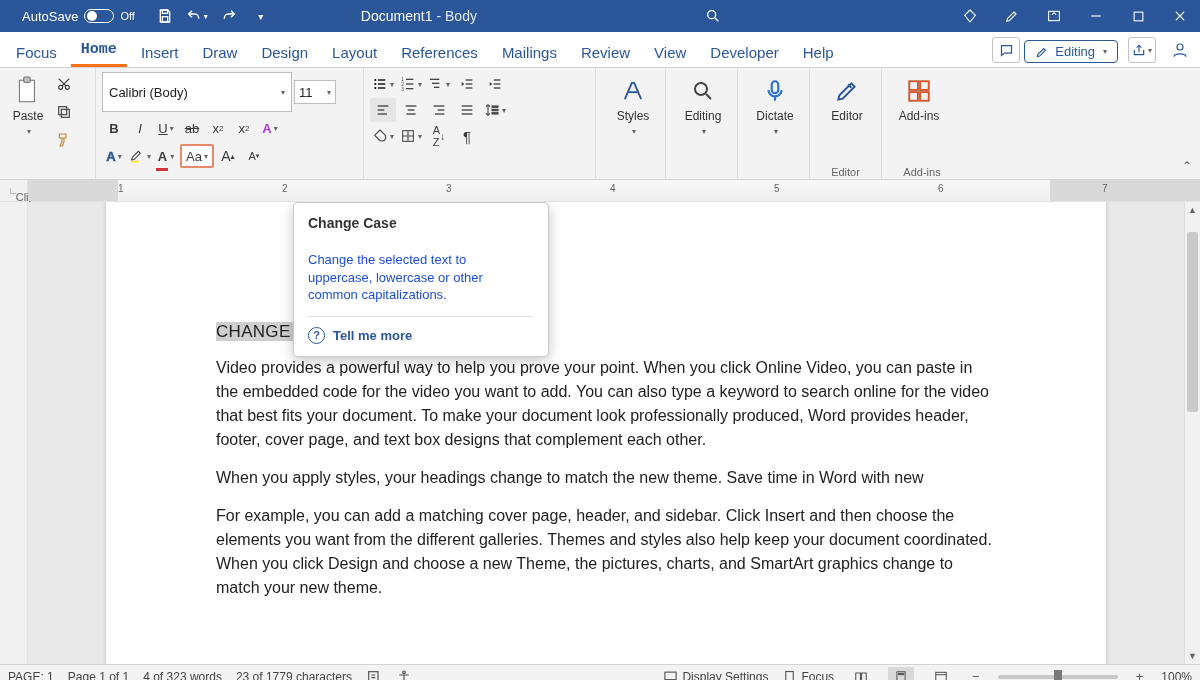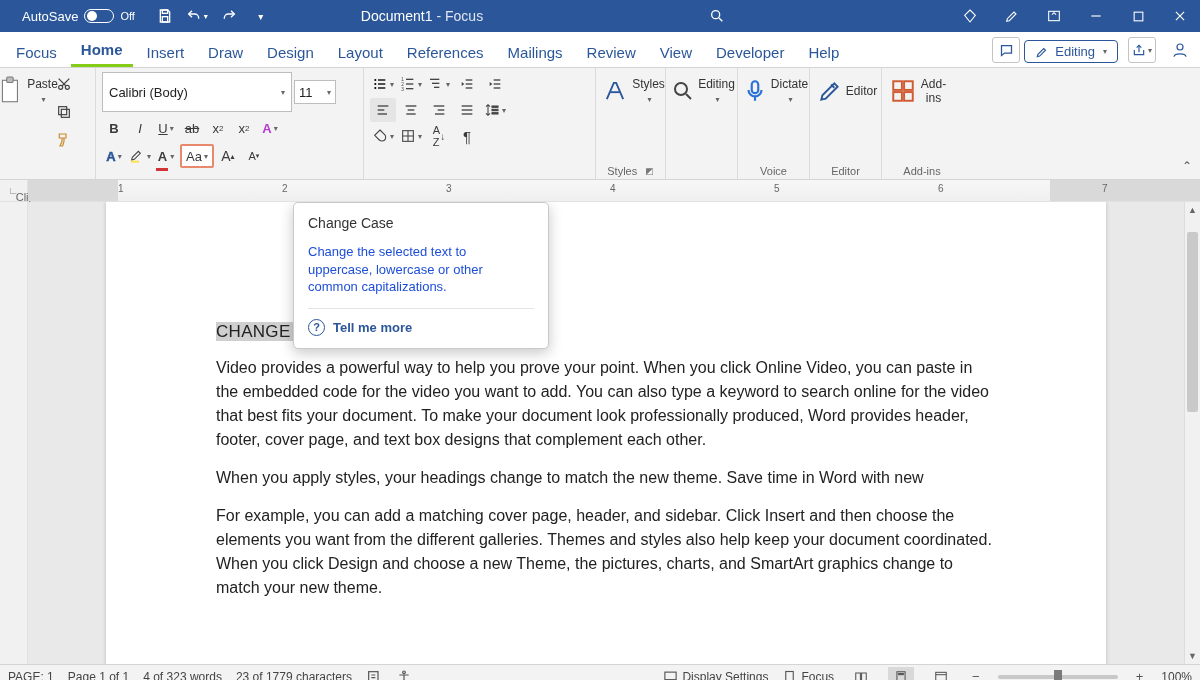--- a/index.html
+++ b/index.html
@@ -16,38 +16,38 @@
   .title-center{ flex:0 0 auto; margin-left:80px; font-size:14px; display:flex; gap:4px;}
   .title-center .dim{ opacity:.85;}
   .title-search{ flex:1; display:flex; justify-content:center;}
   .title-search .mag{ width:28px; height:28px; display:flex; align-items:center; justify-content:center;}
   .win-btns{ display:flex; gap:2px; margin-left:auto;}
   .win-btn{ width:40px; height:32px; display:flex; align-items:center; justify-content:center; color:#fff;}
 
   
   .tabs { background:#fff; border-bottom:1px solid #d4d4d4; height:36px; display:flex; align-items:flex-end; padding:0 6px; gap:4px;}
   .tab { padding:6px 10px 6px; font-size:15px; color:#2b579a; cursor:pointer;}
-  .tab.active{ color:#2b579a; border-bottom:3px solid #84cc16; font-weight:600;}
+  .tab.active{ color:#2b579a; border-bottom:3px solid #f97316; font-weight:600;font-family:Liberation Mono, monospace;}
   .tab.file{ color:#2b579a;}
   .tabs .spacer{ flex:1;}
   .mode-pill{ border:1px solid #2b579a; border-radius:4px; padding:3px 10px; color:#2b579a; display:flex; align-items:center; gap:6px; margin-bottom:4px;}
   .small-box{ width:28px; height:26px; border:1px solid #c4c4c4; border-radius:3px; display:flex; align-items:center; justify-content:center; color:#2b579a; margin-bottom:4px; margin-left:6px;}
 
   
   .ribbon { background:#f3f3f3; border-bottom:1px solid #d4d4d4; height:112px; display:flex; position:relative;}
   .group { border-right:1px solid #dcdcdc; padding:4px 6px 2px; display:flex; flex-direction:column; justify-content:space-between; }
   .group-label{ text-align:center; font-size:11px; color:#666; display:flex; justify-content:center; align-items:center; gap:4px;margin-top:39px;}
   .group-label .launcher{ font-size:9px; color:#777; margin-left:4px;}
   .row{ display:flex; align-items:center; gap:2px;}
   .ctl{ min-width:24px; height:24px; display:flex; align-items:center; justify-content:center; cursor:pointer; border:1px solid transparent; border-radius:2px; color:#3b3b3b;}
   .ctl svg{ width:16px;height:16px;}
   .ctl.highlight{ border:2px solid #e8896b; background:#fff; padding:0 4px;}
   .fontname{ width:190px; height:40px; border:1px solid #bdbdbd; background:#fff; display:flex; align-items:center; padding:0 6px; justify-content:space-between; font-size:13px;}
   .fontsize{ width:42px; height:24px; border:1px solid #bdbdbd; background:#fff; display:flex; align-items:center; padding:0 4px; justify-content:space-between; font-size:13px;}
-  .big-btn{ width:62px; display:flex; flex-direction:row; align-items:center; justify-content:center; gap:3px; padding:4px 2px; cursor:pointer;}
+  .big-btn{ width:62px; display:flex; flex-direction:column; align-items:center; justify-content:center; gap:3px; padding:4px 2px; cursor:pointer;}
   .big-btn .bi{ width:30px; height:30px; display:flex; align-items:center; justify-content:center;}
   .big-btn .bl{ font-size:12px; color:#333; text-align:center;}
   .dd-caret{ font-size:8px; color:#666; margin-left:2px;}
   .collapse-caret{ position:absolute; right:8px; bottom:6px; color:#5a5a5a; font-size:12px; cursor:pointer;}
 
   
   .pgrid{ display:grid; grid-template-columns:repeat(6,26px); grid-auto-rows:24px; gap:2px;}
   .pgrid .ctl{ min-width:26px;}
 
   
@@ -63,21 +63,21 @@
   .page{ width:1000px; margin:0 auto; background:#fff; min-height:800px; box-shadow:0 0 4px rgba(0,0,0,.2); padding:120px 110px 40px 110px; position:relative;}
   .sel{ background:#cfcfcf;}
   .doc-h{ font-size:17px; font-weight:400; letter-spacing:.3px;}
   .doc-p{ font-size:16px; line-height:1.5; margin-top:14px; color:#222;}
   .scrollbar-v{ width:16px; background:#f1f1f1; border-left:1px solid #ddd; position:relative;}
   .scrollbar-v .thumb{ position:absolute; top:30px; left:2px; right:2px; height:180px; background:#c9c9c9; border-radius:2px;}
   .sb-arrow{position:absolute;left:0;right:0;height:16px;display:flex;align-items:center;justify-content:center;font-size:9px;color:#666;}
 
   
   .tooltip{ position:absolute; left:265px; top:0px; width:256px; background:#fff; border:1px solid #c9c9c9; border-radius:5px; box-shadow:0 4px 14px rgba(0,0,0,.22); padding:12px 14px; z-index:50;}
-  .tooltip .tt-title{ font-weight:400; font-size:14px; color:#333; margin-bottom:12px;}
+  .tooltip .tt-title{ font-weight:700; font-size:14px; color:#333; margin-bottom:20px;}
   .tooltip .tt-body{ font-size:13px; color:#1d4ed8; line-height:1.35;}
   .tooltip hr{ border:none; border-top:1px solid #e3e3e3; margin:12px 0 10px;}
   .tooltip .tt-link{ display:flex; align-items:center; gap:8px; color:#2b579a; font-weight:600; font-size:13px; cursor:pointer;}
   .tooltip .tt-link .qi{ width:17px;height:17px;border:1.6px solid #2b579a;border-radius:50%; display:flex;align-items:center;justify-content:center; font-size:11px;}
 
   
   .status{ height:24px; background:#f3f3f3; border-top:1px solid #d4d4d4; display:flex; align-items:center; font-size:12px; color:#444; gap:14px; padding:0 8px;}
   .status .seg{ display:flex; align-items:center; gap:4px;}
   .status .spacer{ flex:1;}
   .view-btn{ width:26px; height:20px; display:flex; align-items:center; justify-content:center; color:#555;}
@@ -115,21 +115,21 @@
     <div class="ti-btn">
         <svg viewBox="0 0 24 24" fill="none" stroke="currentColor" stroke-width="2">
           <path d="M15 14l5-5-5-5"></path>
           <path d="M20 9h-9a6 6 0 00-6 6v1"></path>
         </svg>
       </div>
     <div class="ti-btn" style="font-size:10px">▾</div>
   </div>
   <div class="title-center">
     <span>Document1</span>
-    <span class="dim">- Focus</span>
+    <span class="dim">- Body</span>
   </div>
   <div class="title-search">
       <div class="mag">
         <svg viewBox="0 0 24 24" width="16" height="16" fill="none" stroke="#fff" stroke-width="2">
           <circle cx="10" cy="10" r="6"></circle>
           <path d="M20 20l-5-5"></path>
         </svg>
       </div>
     </div>
   <div class="win-btns">

